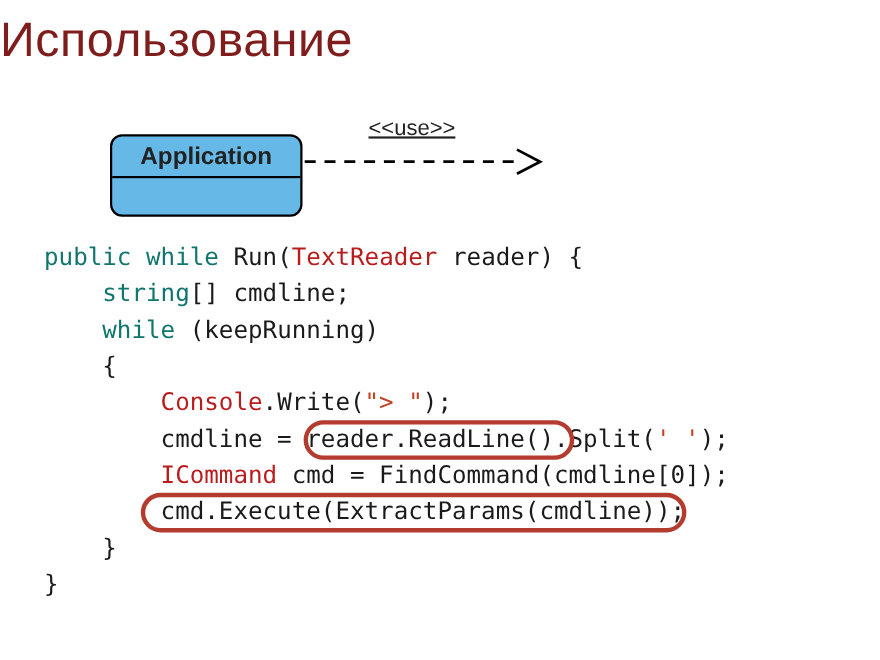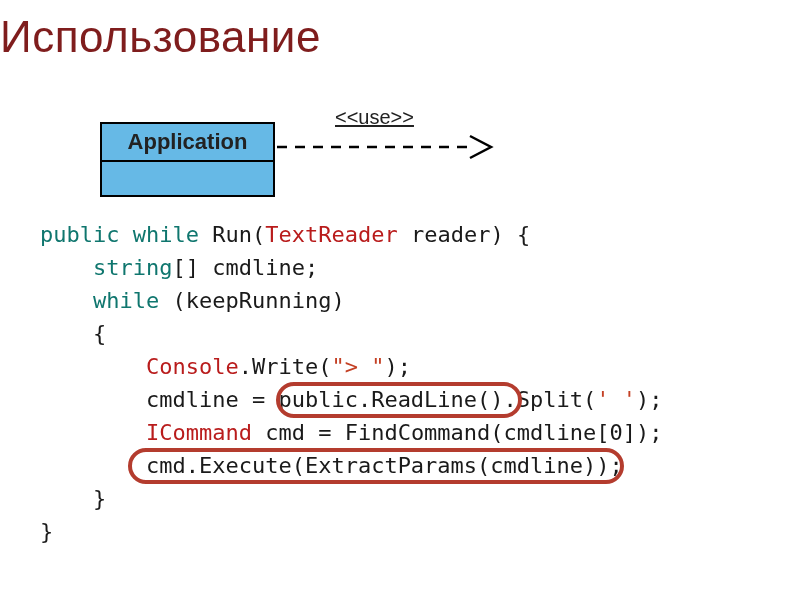--- a/index.html
+++ b/index.html
@@ -41,20 +41,21 @@
     position: absolute;
     border: 2px solid #000;
     background: #66b9e6;
     box-sizing: border-box;
   }
   .uml-app {
     left: 0;
     top: 10px;
     width: 175px;
     height: 75px;
+    border-radius: 11px;
   }
   .uml-app .header {
     height: 36px;
     border-bottom: 2px solid #000;
     text-align: center;
     font-weight: 700;
     font-size: 22px;
     line-height: 36px;
   }
   .uml-icmd {
@@ -133,21 +134,21 @@
       <polyline points="195,4 216,15 195,26" fill="none" stroke="#000" stroke-width="2.5"></polyline>
     </svg>
 
   </div>
 
   <div class="code"><span class="kw">public</span> <span class="kw">while</span> <span>Run</span>(<span class="type">TextReader</span> <span>reader</span>) <span>{</span>
     <span class="kw">string</span><span>[]</span> <span>cmdline</span><span>;</span>
     <span class="kw">while</span> <span>(keepRunning)</span>
     <span>{</span>
         <span class="type">Console</span><span>.Write(</span><span class="chr">"&gt; "</span><span>);</span>
-        <span>cmdline = </span><span>public.ReadLine()</span><span>.Split(</span><span class="chr">' '</span><span>);</span>
+        <span>cmdline = </span><span>reader.ReadLine()</span><span>.Split(</span><span class="chr">' '</span><span>);</span>
         <span class="type">ICommand</span><span> cmd = FindCommand(cmdline[0]);</span>
         <span>cmd.Execute(ExtractParams(cmdline));</span>
     <span>}</span>
 <span>}</span></div>
 
   <svg class="highlights" viewBox="0 0 800 600">
 
     <rect x="278" y="384" width="242" height="32" rx="16" ry="16" fill="none" stroke="#b43c2e" stroke-width="4"></rect>
 
     <rect x="130" y="450" width="492" height="32" rx="16" ry="16" fill="none" stroke="#b43c2e" stroke-width="4"></rect>

